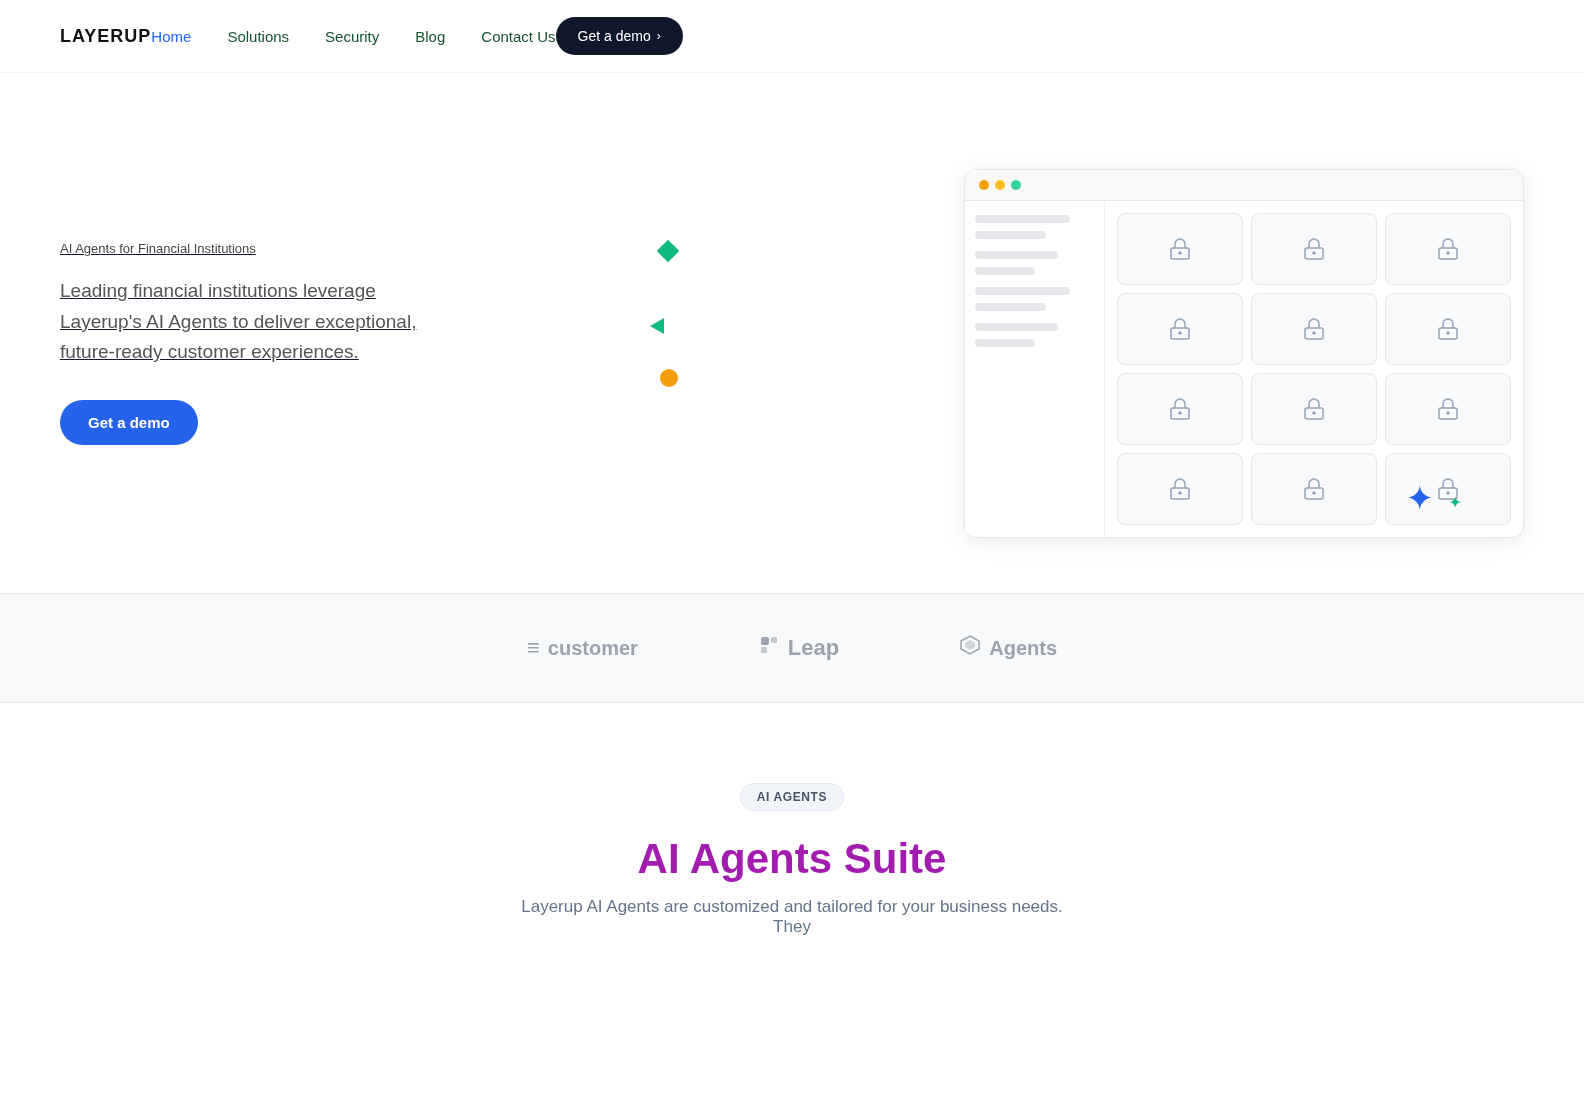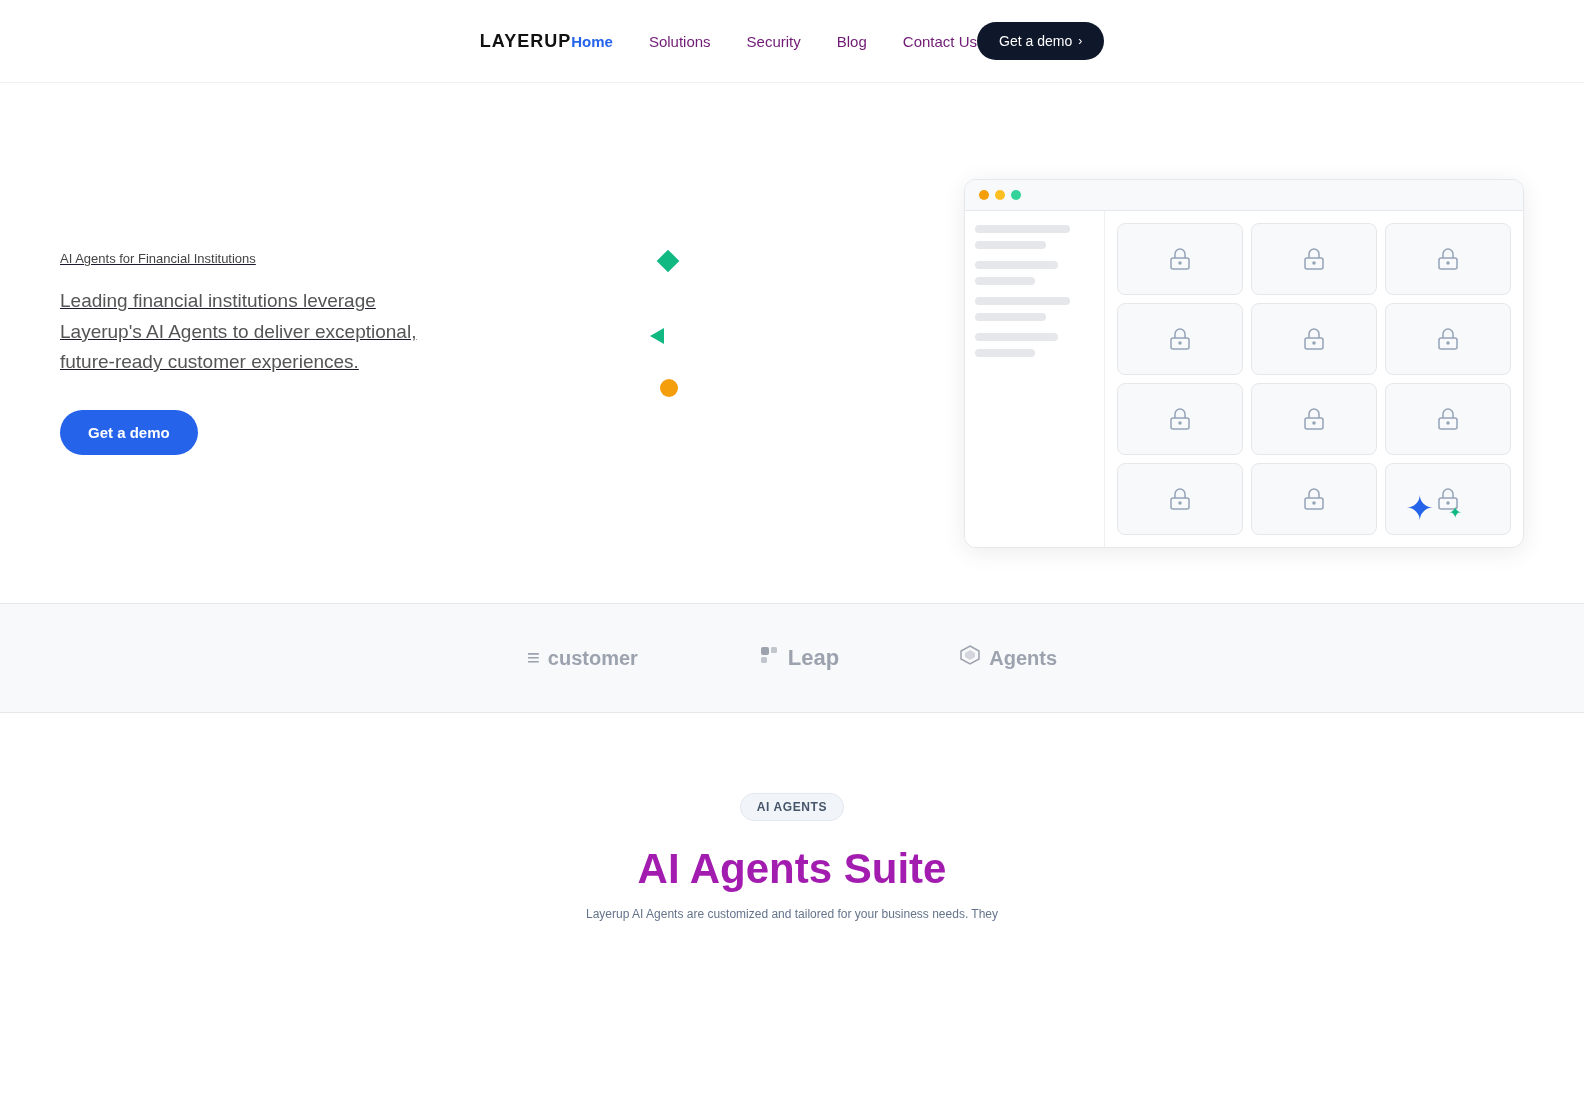--- a/index.html
+++ b/index.html
@@ -1,27 +1,27 @@
 <!DOCTYPE html>
 <html><head>
   <meta charset="utf-8">
   <style>
     * { margin: 0; padding: 0; box-sizing: border-box; }
     body { font-family: -apple-system, BlinkMacSystemFont, 'Segoe UI', sans-serif; background: #fff; color: #1a1a2e; overflow-x: hidden; }
 
     
     nav {
-      display: flex; align-items: center; justify-content: center;
-      padding: 0 60px; height: 83px; background: #fff;
+      display: flex; align-items: center; justify-content: flex-start;
+      padding: 0 60px; height: 73px; background: #fff;
       border-bottom: 1px solid #f0f0f0; position: relative; z-index: 10;
     }
     .nav-logo { font-size: 18px; font-weight: 800; letter-spacing: 1px; color: #111; }
     .nav-links { display: flex; gap: 36px; align-items: center; }
-    .nav-links a { text-decoration: none; color: #701a75; font-size: 15px; }
-    .nav-links a.active { color: #2563eb; font-weight: 700; }
+    .nav-links a { text-decoration: none; color: #14532d; font-size: 15px; }
+    .nav-links a.active { color: #2563eb; font-weight: 400; }
     .nav-cta {
       background: #0f172a; color: #fff; padding: 11px 22px; border-radius: 9999px;
       font-size: 14px; font-weight: 500; display: flex; align-items: center; gap: 6px;
       cursor: pointer; border: none;
     }
     .nav-cta .arrow { font-size: 12px; }
 
     
     .hero {
       display: flex; align-items: center; min-height: 520px;
@@ -104,21 +104,21 @@
     .section2-badge {
       background: #f1f5f9; color: #475569; font-size: 12px; font-weight: 600;
       padding: 6px 16px; border-radius: 9999px; letter-spacing: 0.05em;
       margin-bottom: 24px; border: 1px solid #e2e8f0;
     }
     .section2-title {
       font-size: 42px; font-weight: 800; color: #a21caf; text-align: center;
       margin-bottom: 14px;
     }
     .section2-desc {
-      font-size: 12px; color: #64748b; text-align: center; max-width: 560px;
+      font-size: 17px; color: #64748b; text-align: center; max-width: 560px;
     }
 
     
     ::-webkit-scrollbar { width: 8px; }
     ::-webkit-scrollbar-track { background: #f1f1f1; }
     ::-webkit-scrollbar-thumb { background: #c1c1c1; border-radius: 4px; }
   </style>
 </head>
 <body>
 

